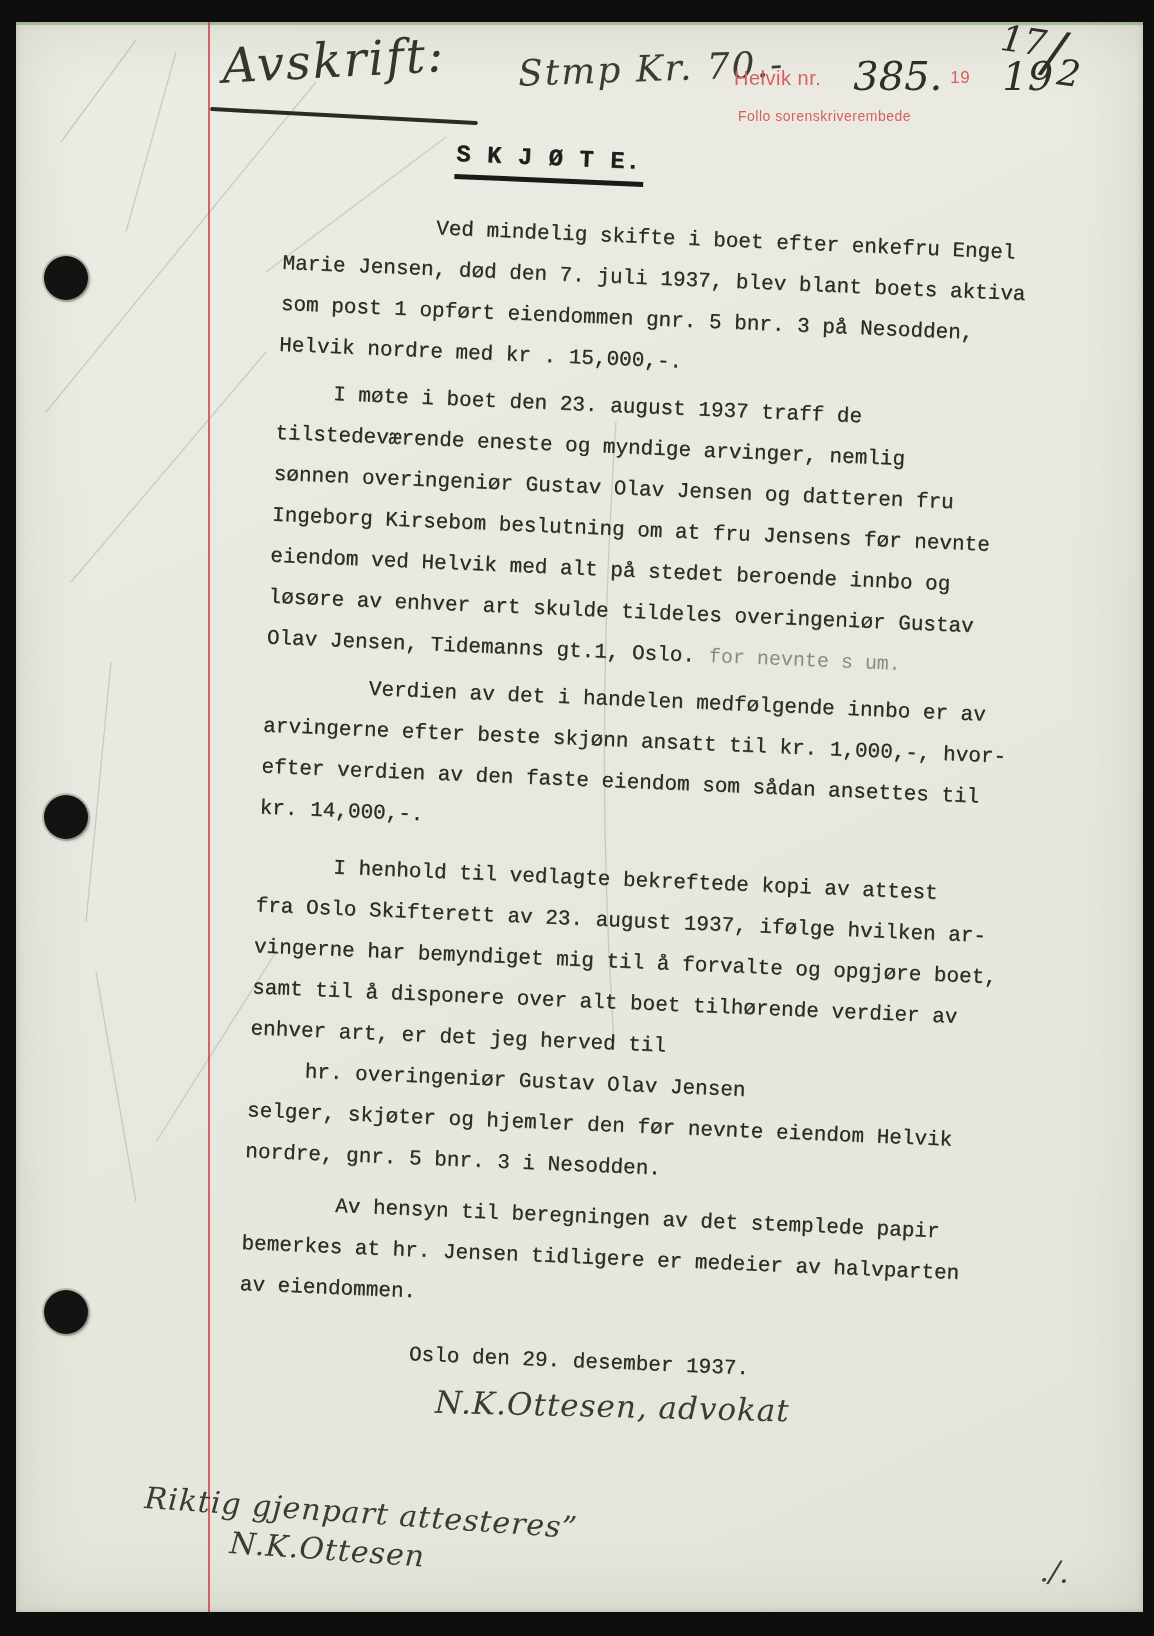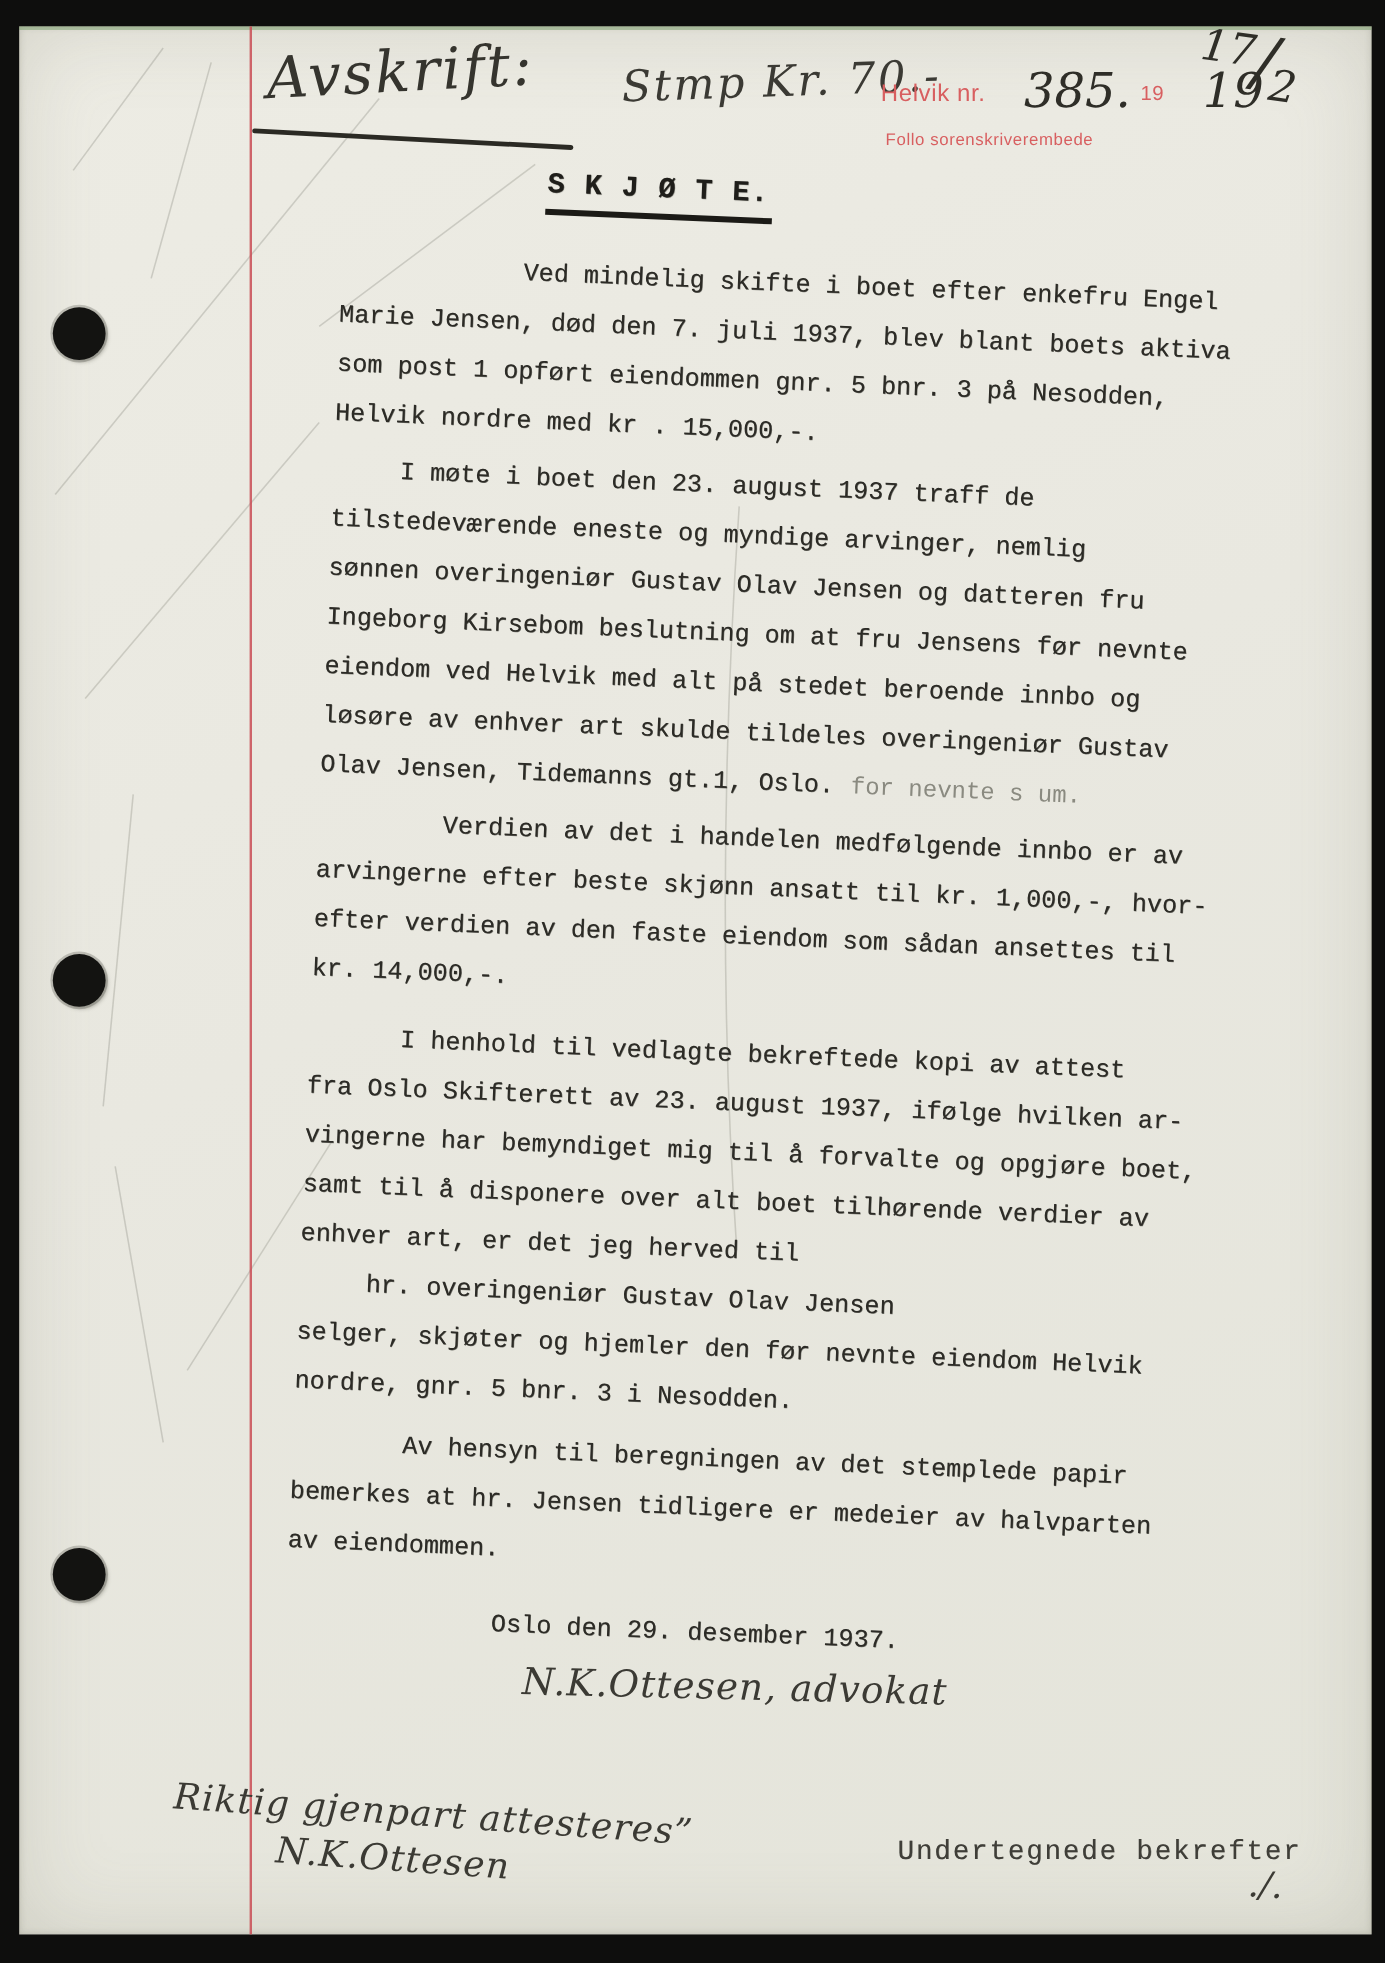--- a/index.html
+++ b/index.html
@@ -131,16 +131,15 @@
       <div class="line">av eiendommen.</div>
       <div class="line" style="padding-left:172px;margin-top:22px">Oslo den 29. desember 1937.</div>
       <div class="sig script">N.K.Ottesen, advokat</div>
     </div>
 
     <div class="certify">
       <div class="script">Riktig gjenpart attesteres”</div>
       <div class="script certsig">N.K.Ottesen</div>
     </div>
 
-    <div class="confirm mono">Undertegnede bekrefter</div>
     <div class="pagemark script">./.</div>
   </div>
 </div>
 
 </body></html>

